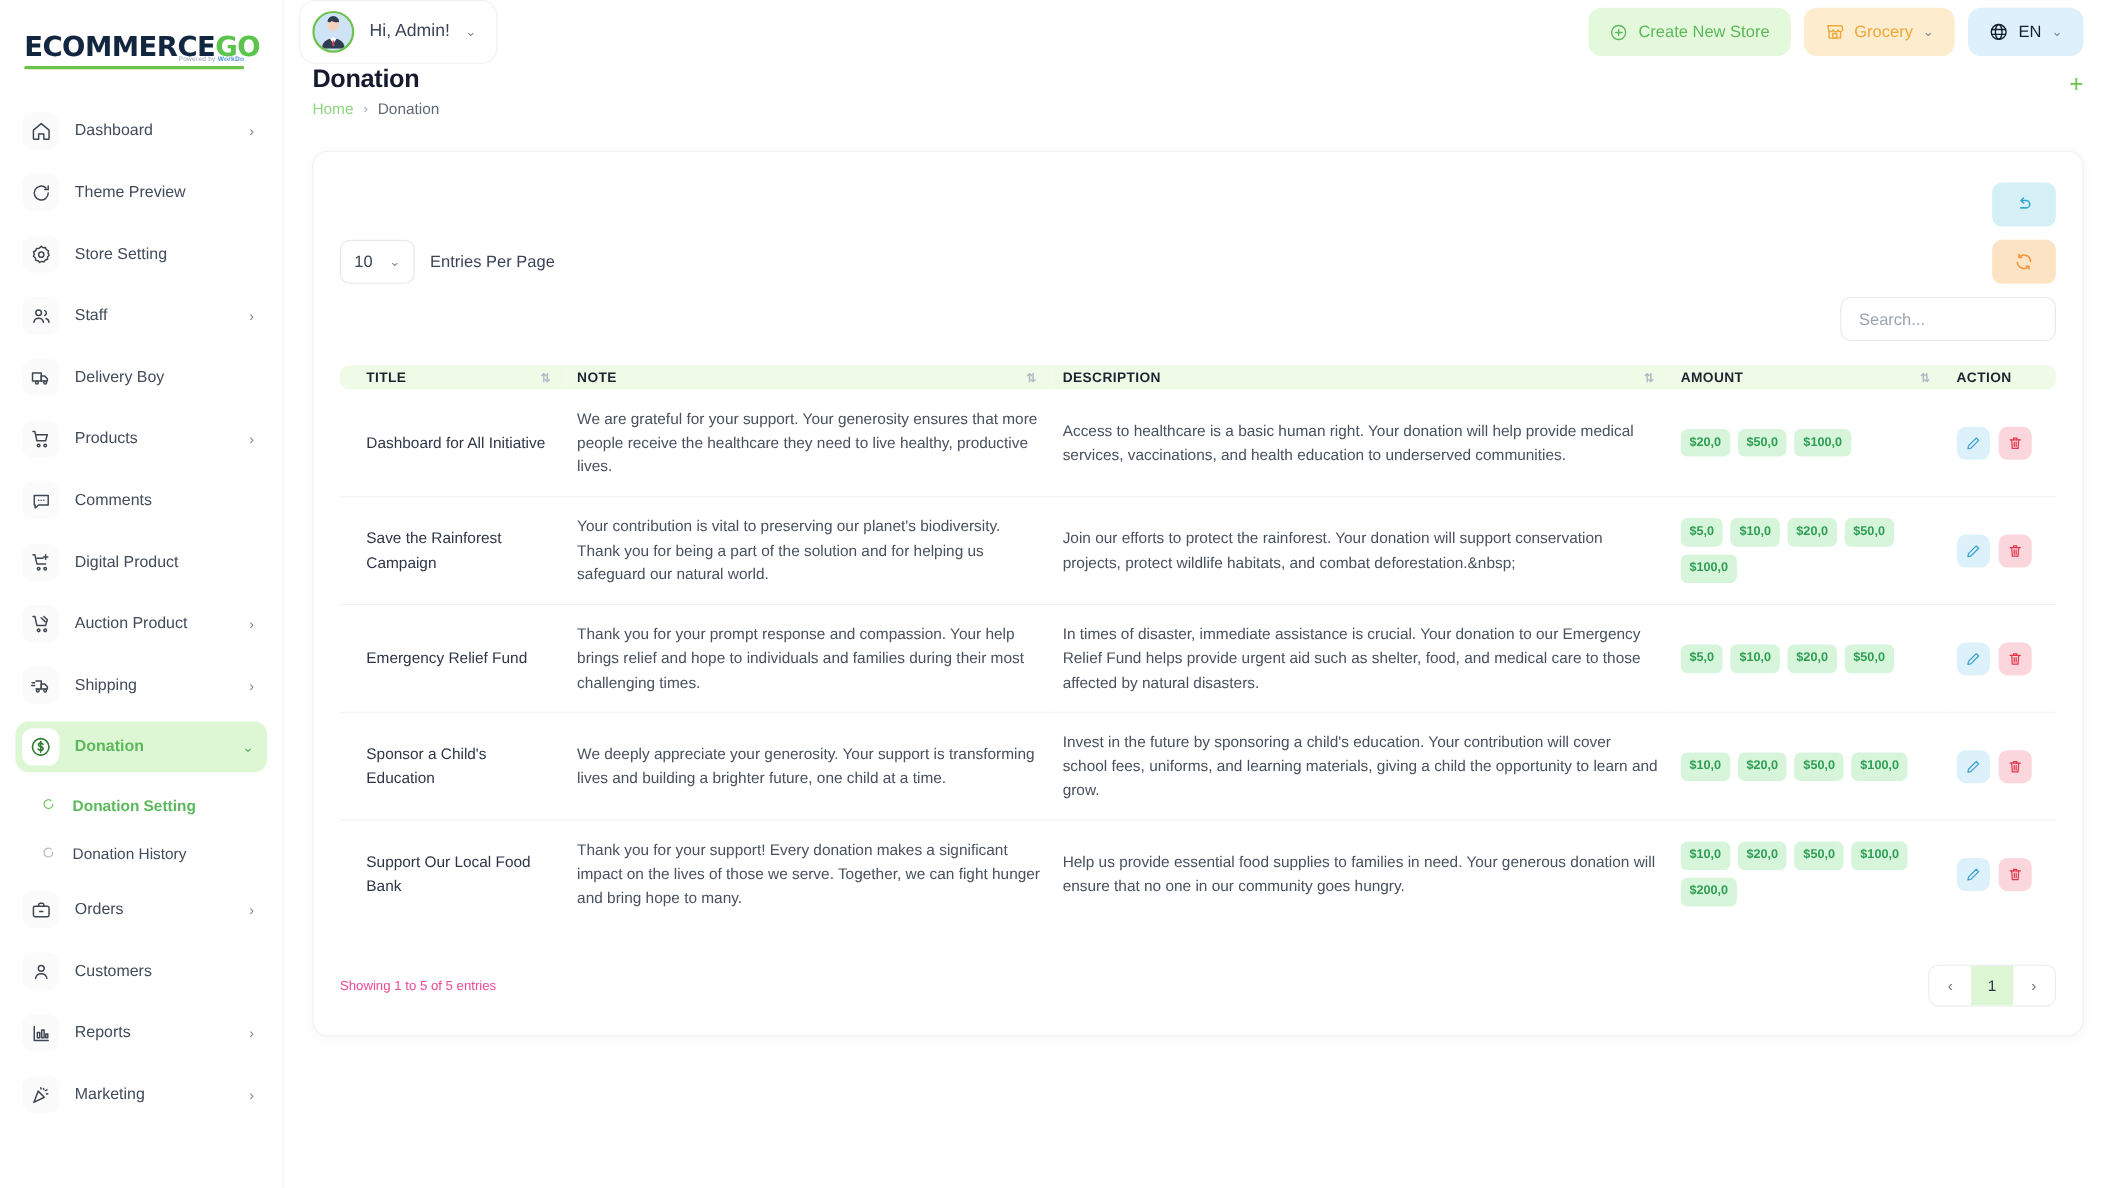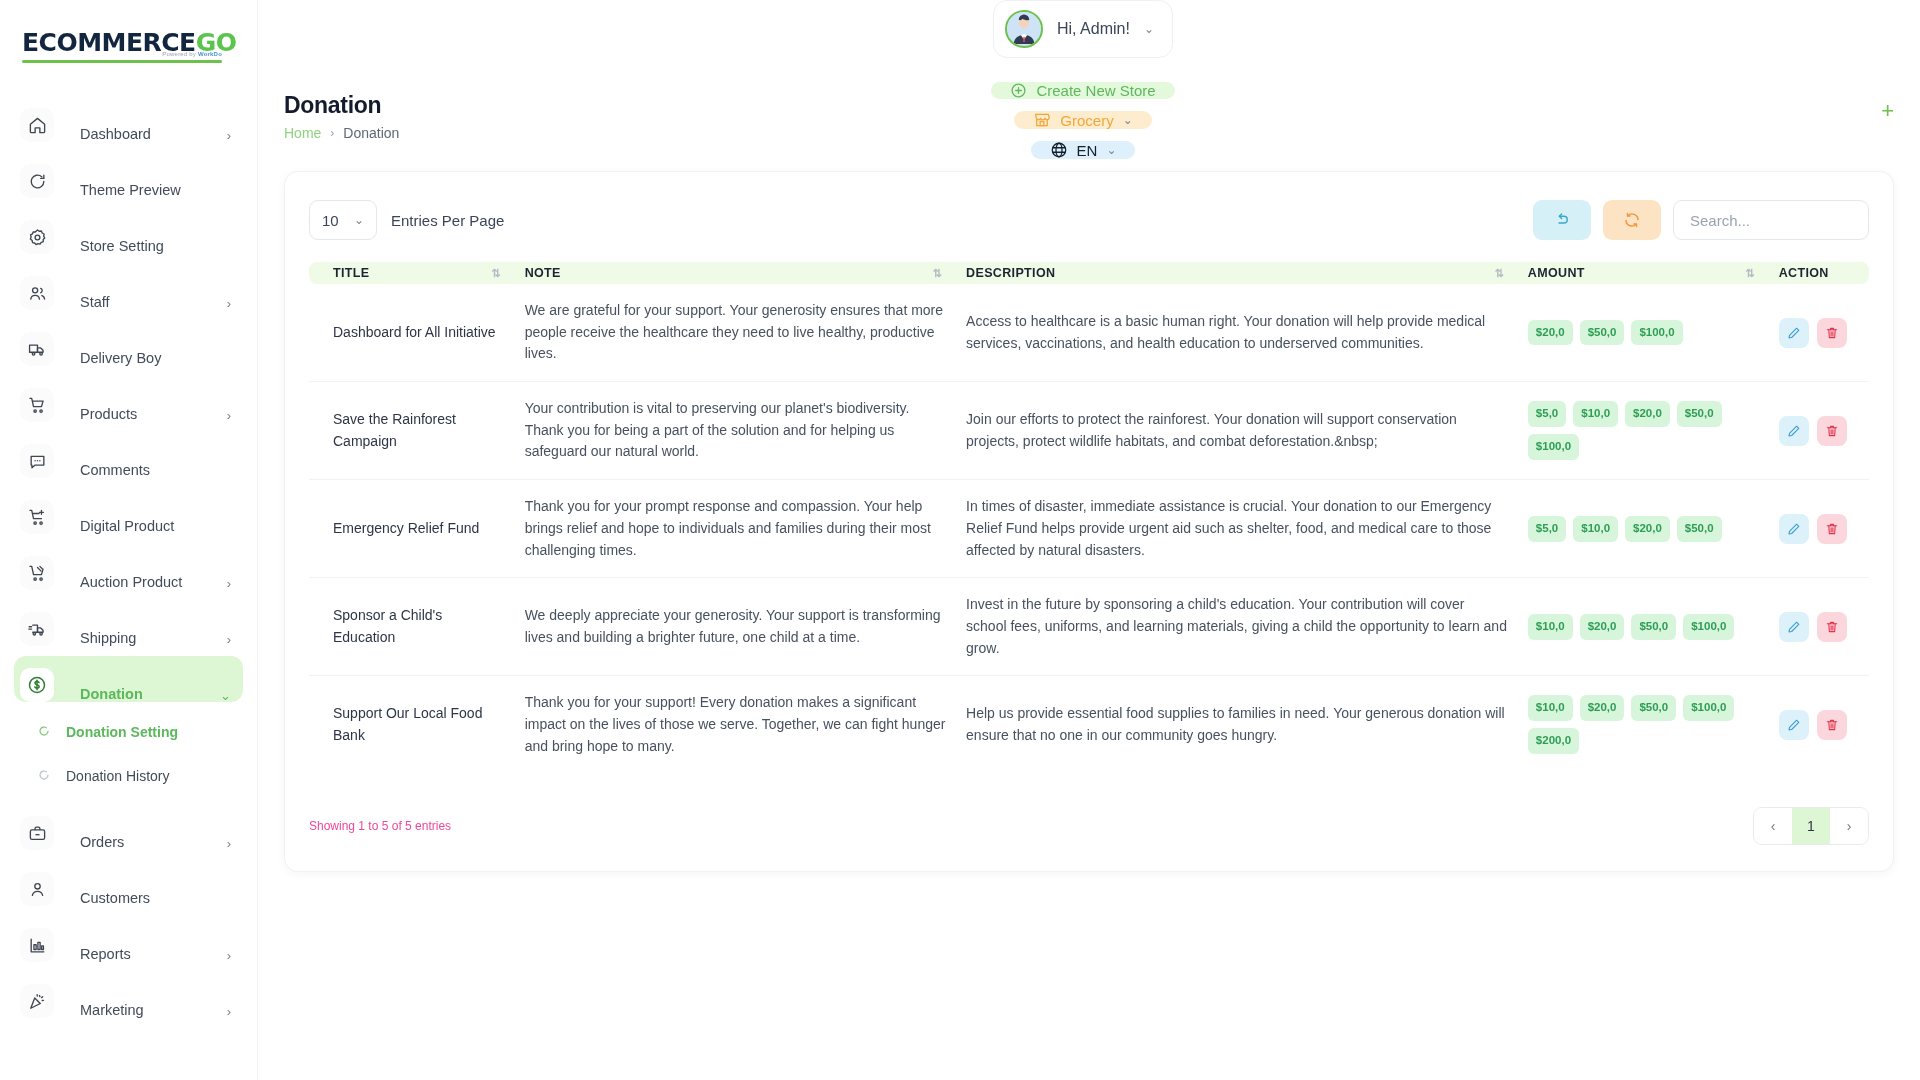--- a/index.html
+++ b/index.html
@@ -26,21 +26,21 @@
     color: #12263f; line-height: 1; font-family: "DejaVu Sans", sans-serif; }
   .logo-text .g { color: #5ac44d; }
   .logo-rule { margin-top: 5px; width: 200px; height: 3px;
     background: #6dc24b; border-radius: 2px; position: relative; }
   .logo-sub { position: absolute; right: 0; top: -9px; font-size: 6px;
     color: #9aa3b0; letter-spacing: .2px; }
   .logo-sub b { color: #4a90d9; }
 
   .nav { flex: 1; padding: 4px 14px 0 14px; overflow: hidden; }
   .nav-item {
-    display: flex; align-items: flex-end; gap: 26px;
+    display: flex; align-items: center; gap: 14px;
     height: 46px; padding: 0 12px 0 6px; margin-bottom: 10px;
     border-radius: 12px; cursor: pointer; position: relative;
   }
   .nav-item .ic {
     width: 34px; height: 34px; flex: 0 0 34px; border-radius: 10px;
     background: #fbfbfc; display: flex; align-items: center;
     justify-content: center; color: #3f4651;
   }
   .nav-item .lbl { font-size: 14.5px; color: #414b5a; flex: 1; }
   .nav-item .caret { color: #7c8694; font-size: 13px; line-height: 1; }
@@ -54,21 +54,21 @@
   .sub-item .dot { width: 14px; height: 14px; flex: 0 0 14px; color: #b9c0ca; }
   .sub-item .lbl { font-size: 14px; color: #414b5a; }
   .sub-item.active .lbl { color: #5cb85c; font-weight: 700; }
   .sub-item.active .dot { color: #7cc96a; }
 
   
   .main { flex: 1; display: flex; flex-direction: column;
     background: #ffffff; min-width: 0; }
 
   .topbar { height: 92px; display: flex; align-items: center;
-    padding: 0 26px 0 14px; gap: 12px; flex-direction: column; }
+    padding: 0 26px 0 14px; gap: 12px; }
   .user-chip { display: flex; align-items: center; gap: 14px;
     border: 1px solid #eef0f3; border-radius: 14px;
     padding: 9px 18px 9px 11px; cursor: pointer; }
   .avatar { width: 38px; height: 38px; border-radius: 50%;
     border: 2px solid #6dc24b; background: #cfe3f7;
     display: flex; align-items: flex-end; justify-content: center;
     overflow: hidden; flex: 0 0 38px; }
   .user-name { font-size: 16px; color: #3b4559; }
   .chev { color: #7c8694; font-size: 12px; }
   .spacer { flex: 1; }
@@ -101,21 +101,21 @@
 
   .card-top { display: flex; align-items: center; }
   .epp { display: flex; align-items: center; gap: 14px; }
   .select {
     display: flex; align-items: center; justify-content: space-between;
     gap: 14px; width: 68px; height: 40px; padding: 0 12px;
     border: 1px solid #e4e7ec; border-radius: 9px;
     font-size: 15px; color: #3b4559; cursor: pointer; background: #fff;
   }
   .epp-lbl { font-size: 15px; color: #3b4559; }
-  .card-tools { margin-left: auto; display: flex; align-items: flex-start; gap: 12px; }
+  .card-tools { margin-left: auto; display: flex; align-items: flex-end; gap: 12px; flex-direction: column; }
   .sq-btn { width: 58px; height: 40px; border-radius: 9px;
     display: flex; align-items: center; justify-content: center;
     cursor: pointer; border: none; }
   .sq-blue { background: #d6f0f7; color: #39a8cc; }
   .sq-orange { background: #fce3c4; color: #f0963b; }
   .search-box { width: 196px; height: 40px; border: 1px solid #e4e7ec;
     border-radius: 9px; padding: 0 16px; font-size: 15px; color: #3b4559;
     background: #fff; font-family: "Liberation Sans", sans-serif; }
   .search-box::placeholder { color: #9aa3b0; }
 

